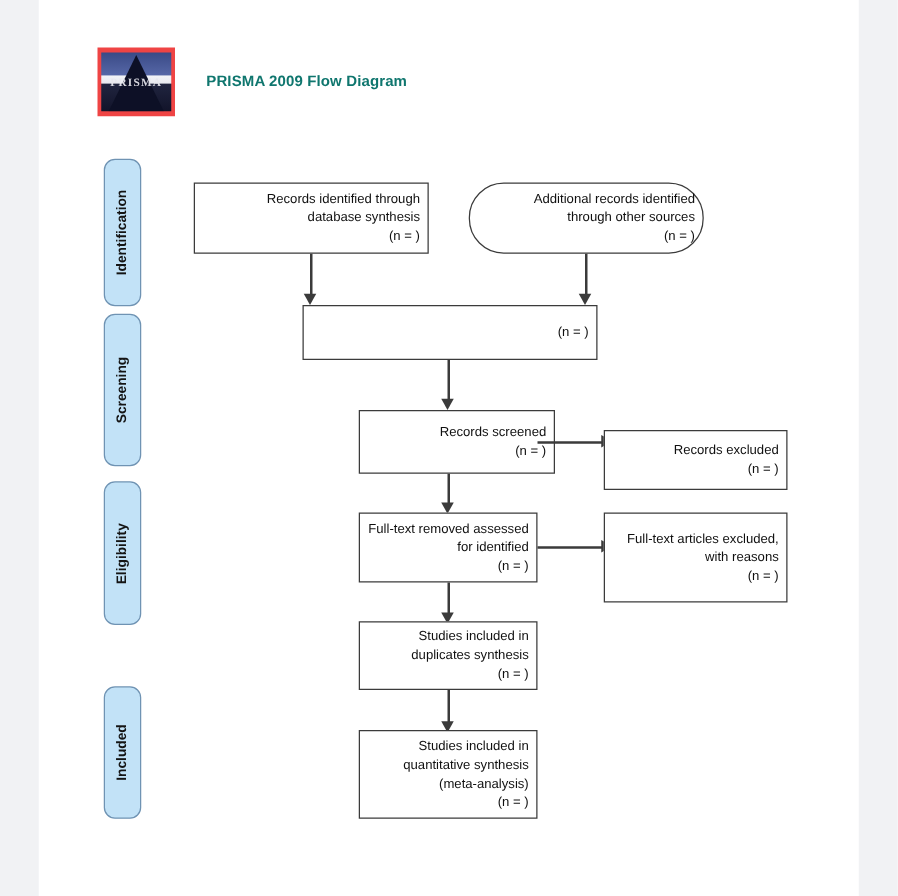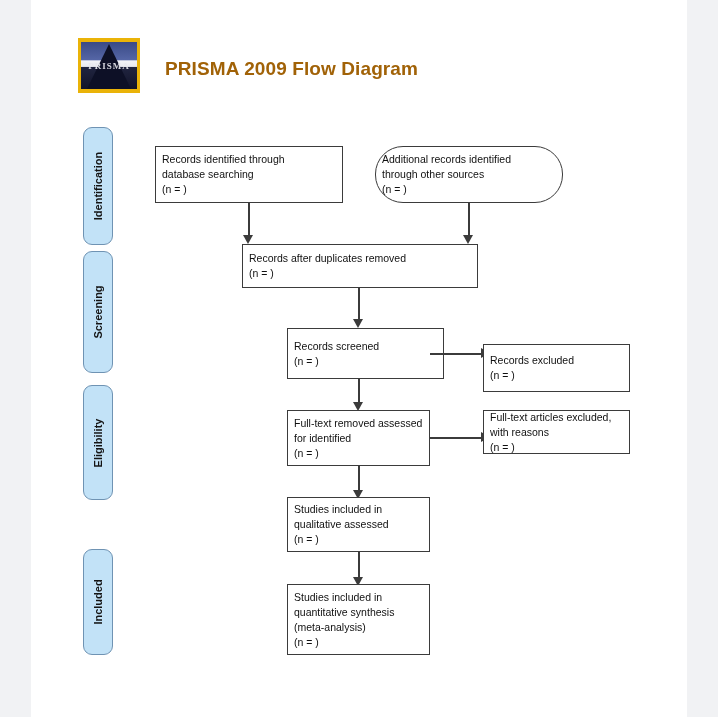--- a/index.html
+++ b/index.html
@@ -32,21 +32,21 @@
     top: 0;
     width: 100%;
     height: 110px;
   }
   #prisma-logo {
     position: absolute;
     left: 47px;
     top: 38px;
     width: 62px;
     height: 55px;
-    background: #eab308;
+    background: #ef4444;
     padding: 0;
     overflow: hidden;
     text-decoration: underline;
   }
   #prisma-logo .logo-inner {
     position: absolute;
     left: 3px;
     top: 4px;
     width: 56px;
     height: 47px;
@@ -74,23 +74,23 @@
     font-weight: bold;
     letter-spacing: 1px;
     color: #e8e8ee;
     font-family: "Liberation Serif", serif;
     opacity: 0.92;
   }
   #diagram-title {
     position: absolute;
     left: 134px;
     top: 58px;
-    font-size: 19px;
+    font-size: 12px;
     font-weight: bold;
-    color: #a16207;
+    color: #0f766e;
     letter-spacing: 0.1px;
     white-space: nowrap;
   }
 
   
   .phase-label {
     position: absolute;
     width: 30px;
     background: #c2e2f7;
     border: 1.6px solid #6f93b3;
@@ -110,21 +110,21 @@
   }
 
   
   .flow-box {
     position: absolute;
     box-sizing: border-box;
     background: #ffffff;
     border: 1.5px solid #3b3b3b;
     display: flex;
     flex-direction: column;
-    align-items: flex-start;
+    align-items: flex-end;
     justify-content: center;
     text-align: center;
     font-size: 10.5px;
     line-height: 15px;
     color: #101010;
     padding: 2px 6px;
   }
   .flow-box .line { display: block; white-space: nowrap; }
 
   
@@ -181,38 +181,37 @@
   <div class="phase-label" style="left:52px; top:385px; height:115px;">
     <span class="phase-text">Eligibility</span>
   </div>
 
   <div class="phase-label" style="left:52px; top:549px; height:106px;">
     <span class="phase-text">Included</span>
   </div>
 
   <div class="flow-box" style="left:124px; top:146px; width:188px; height:57px;">
     <span class="line">Records identified through</span>
-    <span class="line">database searching</span>
+    <span class="line">database synthesis</span>
     <span class="line">(n =   )</span>
   </div>
 
   <div class="flow-box" style="left:344px; top:146px; width:188px; height:57px;border-radius:28px;">
     <span class="line">Additional records identified</span>
     <span class="line">through other sources</span>
     <span class="line">(n =   )</span>
   </div>
 
   <div class="conn-v" style="left:217px; top:203px; height:33px;"></div>
   <div class="arrow-down" style="left:212px; top:235px;"></div>
 
   <div class="conn-v" style="left:437px; top:203px; height:33px;"></div>
   <div class="arrow-down" style="left:432px; top:235px;"></div>
 
   <div class="flow-box" style="left:211px; top:244px; width:236px; height:44px;">
-    <span class="line">Records after duplicates removed</span>
     <span class="line">(n =   )</span>
   </div>
 
   <div class="conn-v" style="left:327px; top:288px; height:32px;"></div>
   <div class="arrow-down" style="left:322px; top:319px;"></div>
 
   <div class="flow-box" style="left:256px; top:328px; width:157px; height:51px;">
     <span class="line">Records screened</span>
     <span class="line">(n =   )</span>
   </div>
@@ -230,32 +229,32 @@
 
   <div class="flow-box" style="left:256px; top:410px; width:143px; height:56px;">
     <span class="line">Full-text removed assessed</span>
     <span class="line">for identified</span>
     <span class="line">(n =   )</span>
   </div>
 
   <div class="conn-h" style="left:399px; top:437px; width:53px;"></div>
   <div class="arrow-right" style="left:450px; top:432px;"></div>
 
-  <div class="flow-box" style="left:452px; top:410px; width:147px; height:44px;">
+  <div class="flow-box" style="left:452px; top:410px; width:147px; height:72px;">
     <span class="line">Full-text articles excluded,</span>
     <span class="line">with reasons</span>
     <span class="line">(n =   )</span>
   </div>
 
   <div class="conn-v" style="left:327px; top:466px; height:26px;"></div>
   <div class="arrow-down" style="left:322px; top:490px;"></div>
 
   <div class="flow-box" style="left:256px; top:497px; width:143px; height:55px;">
     <span class="line">Studies included in</span>
-    <span class="line">qualitative assessed</span>
+    <span class="line">duplicates synthesis</span>
     <span class="line">(n =   )</span>
   </div>
 
   <div class="conn-v" style="left:327px; top:552px; height:27px;"></div>
   <div class="arrow-down" style="left:322px; top:577px;"></div>
 
   <div class="flow-box" style="left:256px; top:584px; width:143px; height:71px;">
     <span class="line">Studies included in</span>
     <span class="line">quantitative synthesis</span>
     <span class="line">(meta-analysis)</span>

